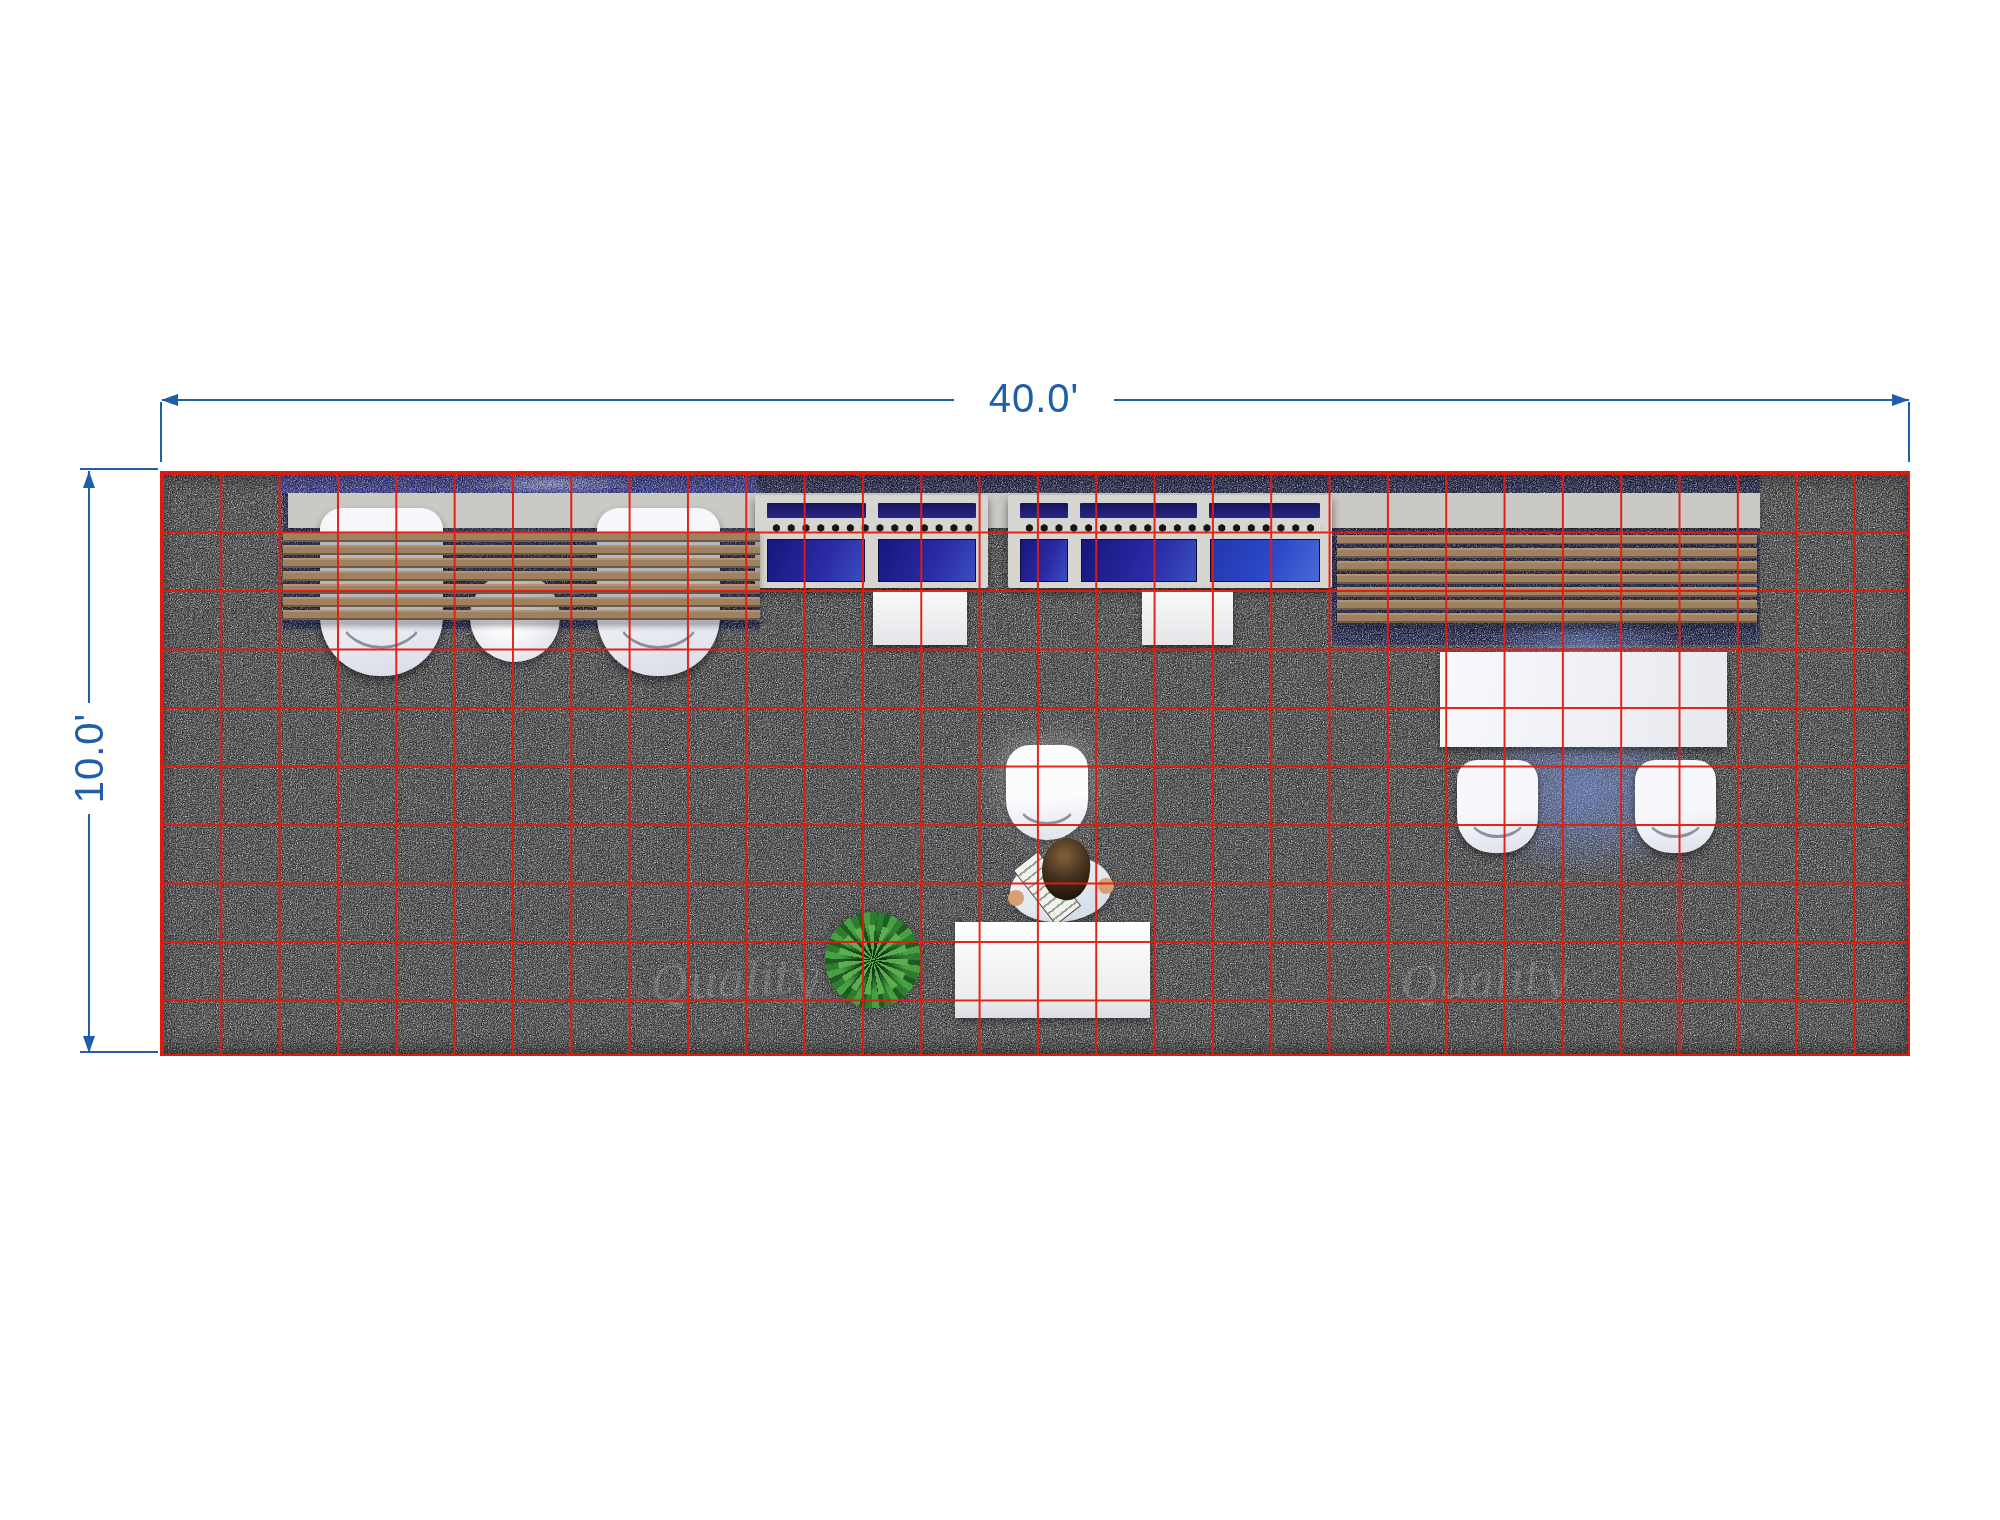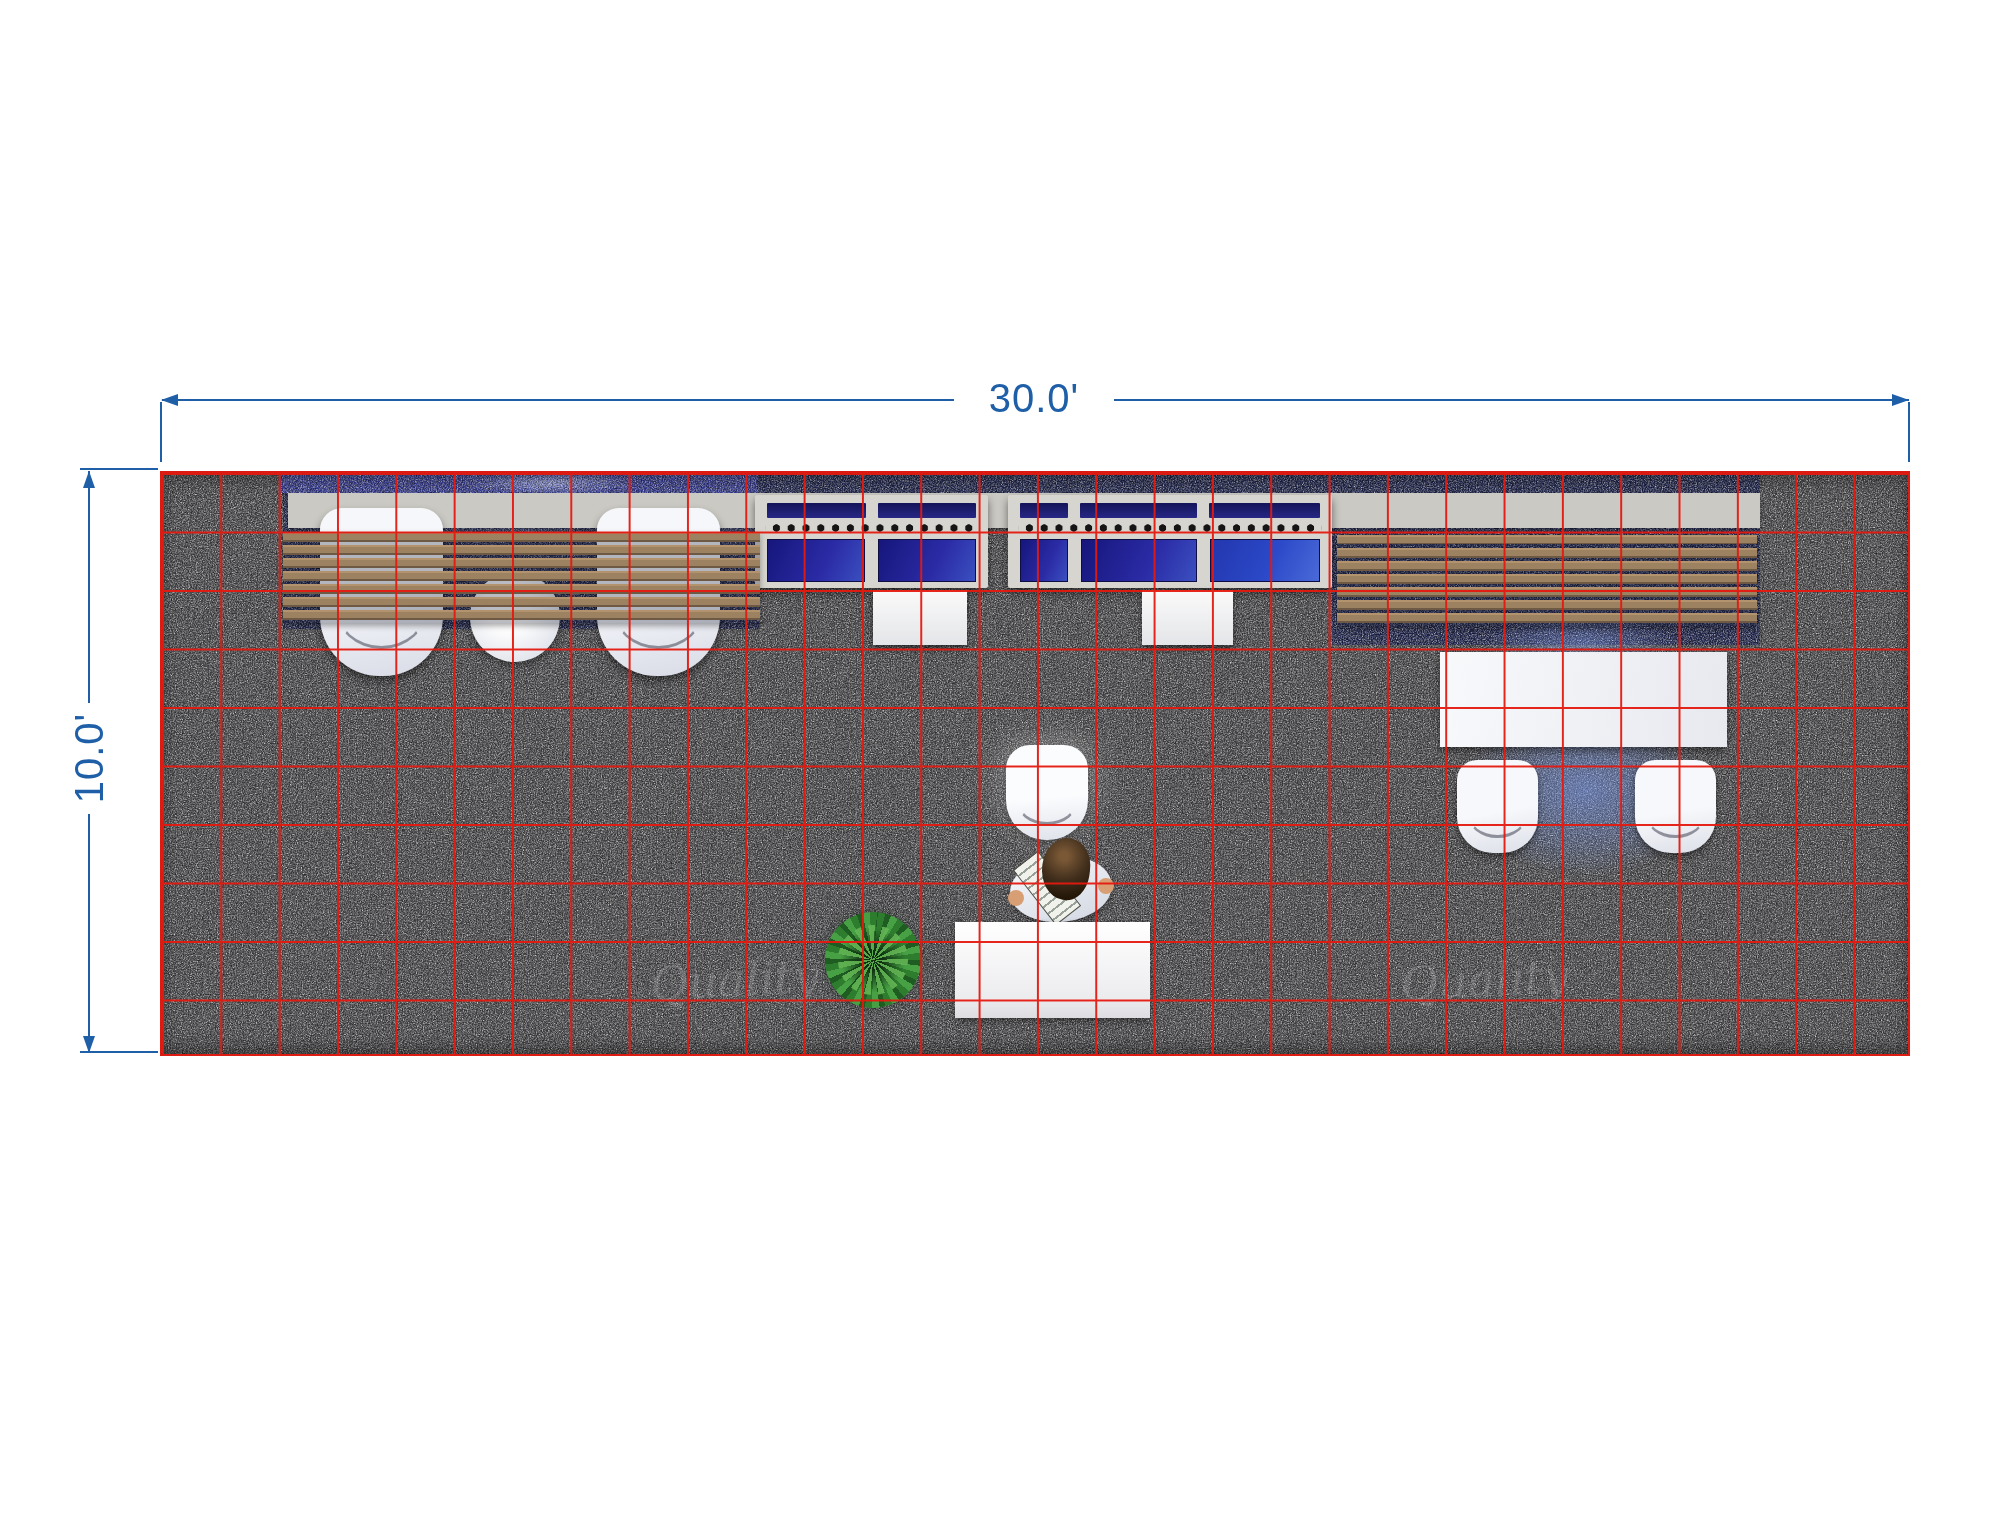--- a/index.html
+++ b/index.html
@@ -105,21 +105,21 @@
 <body>
 
 <div class="canvas">
 
   <div class="dim-line" style="left:162px;top:399px;width:792px;height:2px;"></div>
   <div class="dim-line" style="left:1114px;top:399px;width:795px;height:2px;"></div>
   <div class="arr arr-left" style="left:161px;top:394px;"></div>
   <div class="arr arr-right" style="left:1892px;top:394px;"></div>
   <div class="dim-line" style="left:160px;top:402px;width:2px;height:60px;"></div>
   <div class="dim-line" style="left:1908px;top:402px;width:2px;height:60px;"></div>
-  <div class="dim-text" style="left:954px;top:376px;width:160px;">30.0'</div>
+  <div class="dim-text" style="left:954px;top:376px;width:160px;">40.0'</div>
 
   <div class="dim-line" style="left:88px;top:471px;width:2px;height:232px;"></div>
   <div class="dim-line" style="left:88px;top:814px;width:2px;height:239px;"></div>
   <div class="arr arr-up" style="left:83px;top:471px;"></div>
   <div class="arr arr-down" style="left:83px;top:1036px;"></div>
   <div class="dim-line" style="left:80px;top:468px;width:78px;height:2px;"></div>
   <div class="dim-line" style="left:80px;top:1051px;width:78px;height:2px;"></div>
   <div class="dim-text" style="left:19px;top:733px;width:140px;height:50px;line-height:50px;transform:rotate(-90deg);">10.0'</div>
 
   <div class="booth">

